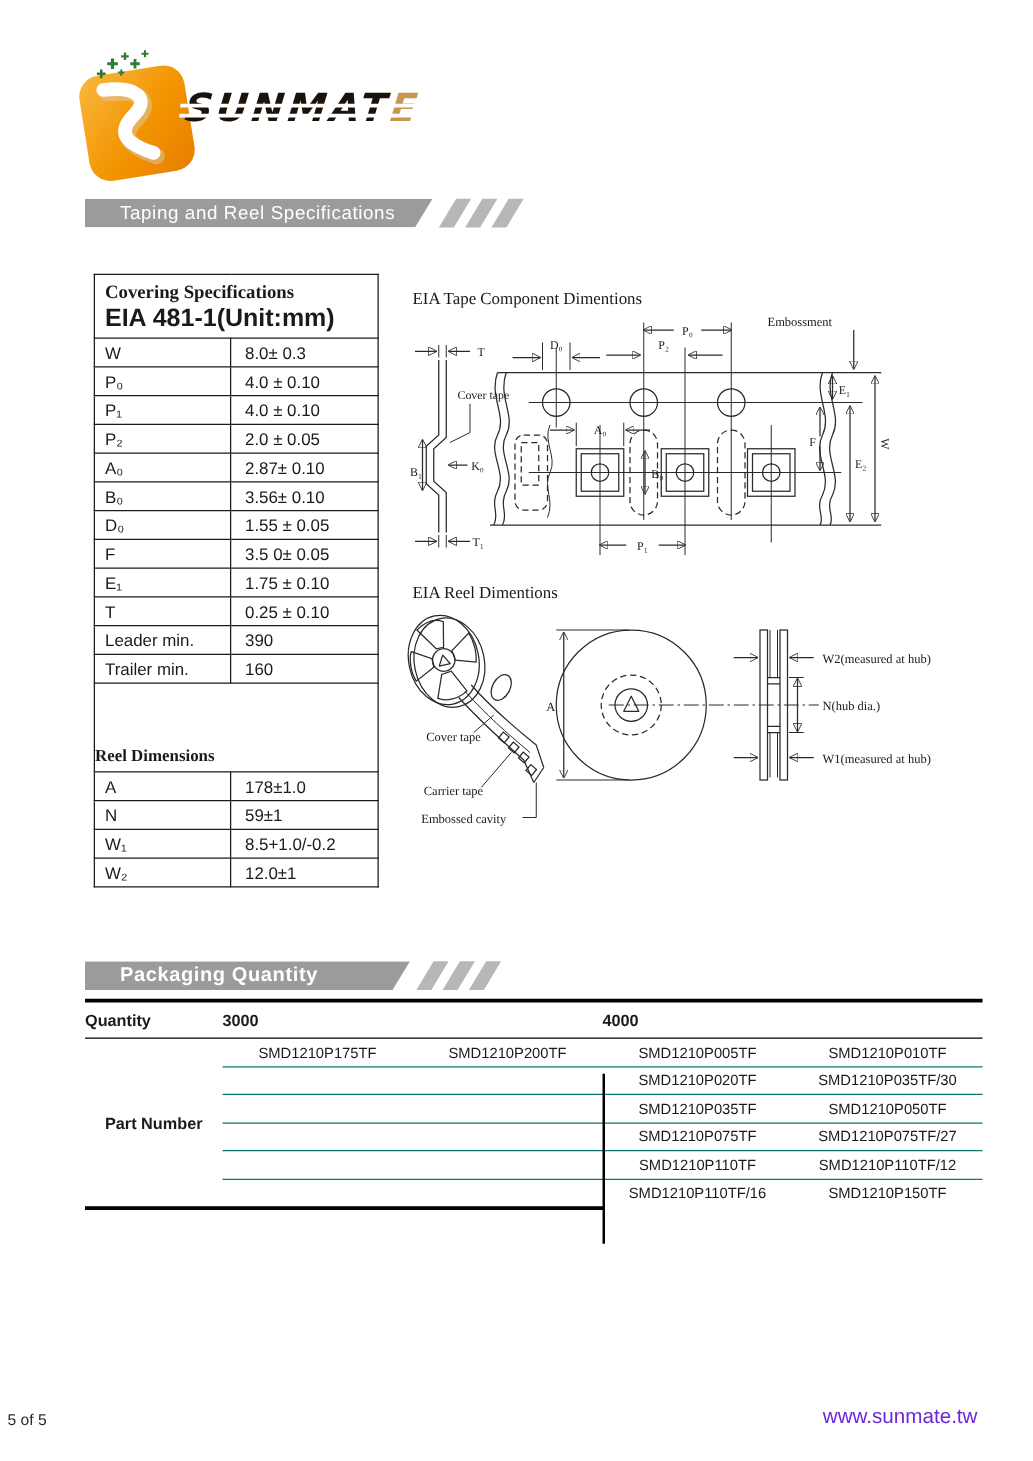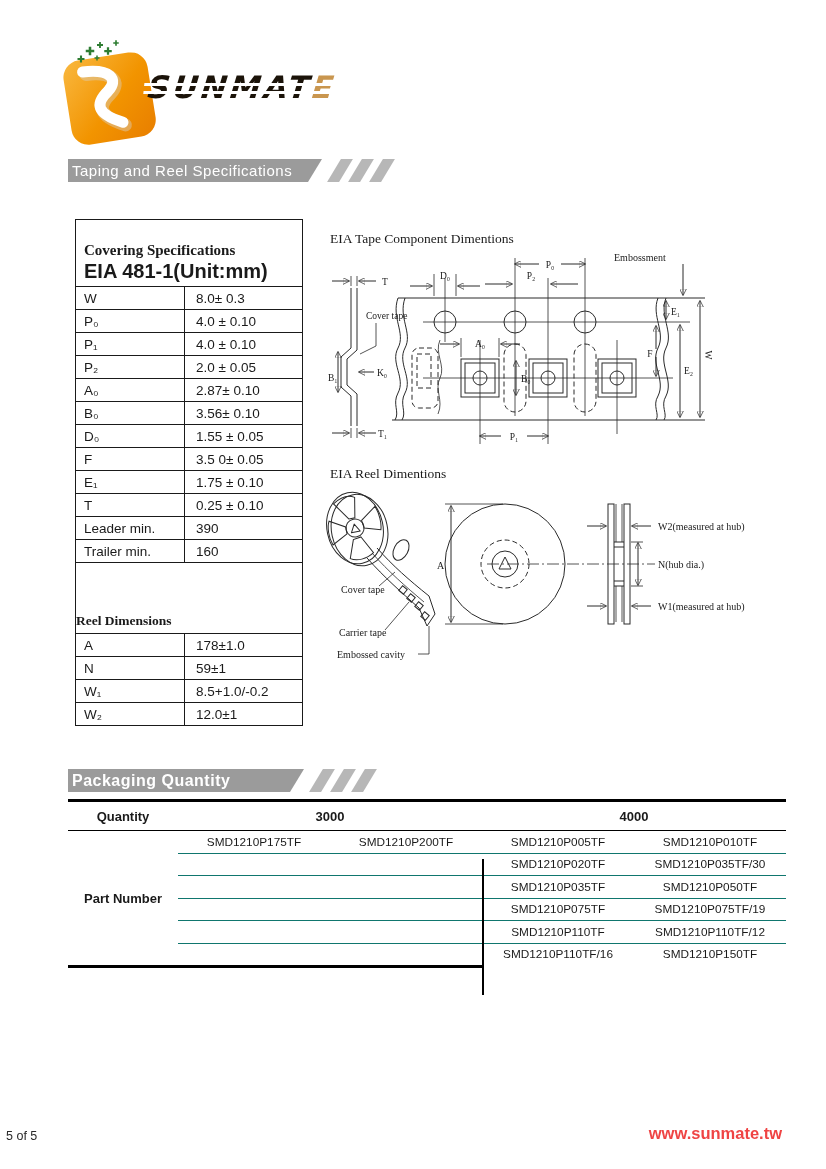--- a/index.html
+++ b/index.html
@@ -9,34 +9,34 @@
   
   .logo-mark{position:absolute;left:50px;top:36px;}
   .wordmark{position:absolute;left:148px;top:70px;font-family:"DejaVu Sans","Liberation Sans",sans-serif;
             font-weight:900;font-style:italic;font-size:31px;letter-spacing:3px;color:#1b1309;
             transform:skewX(-6deg);line-height:34px;}
   .wordmark .accent{color:#c9964f;}
   .wm-stripe{position:absolute;left:-4px;right:-4px;height:2.5px;background:#fff;}
 
   
   .section-head{position:absolute;display:flex;height:23px;}
-  .bar{background:#9b9b9b;color:#fff;display:flex;align-items:center;padding-left:4px;
+  .bar{background:#9b9b9b;color:#fff;display:flex;align-items:center;padding-left:28px;
        clip-path:polygon(0 0,100% 0,calc(100% - 14px) 100%,0 100%);}
   .bar.light{font-size:15px;font-weight:400;letter-spacing:0.5px;width:250px;}
   .bar.bold{font-size:16px;font-weight:bold;letter-spacing:0.5px;width:232px;}
   .slashes{display:flex;margin-left:12px;gap:9px;}
   .slash{width:12px;height:23px;background:#b7b7b7;transform:skewX(-31deg);}
 
   
   .cov-table{position:absolute;left:75px;top:219px;width:228px;border-collapse:collapse;}
   .cov-table td{border:1px solid #1a1a1a;font-size:13.5px;height:22px;padding:0 0 0 8px;}
   .cov-table td.val{padding-left:11px;}
   .cov-table td.lab{width:100px;}
   .cov-head{padding:4px 8px !important;height:auto !important;}
-  .cov-head .l1{font-family:"Liberation Serif","DejaVu Serif",serif;font-weight:bold;font-size:15px;line-height:21px;margin-top:16px;}
+  .cov-head .l1{font-family:"Liberation Serif","DejaVu Serif",serif;font-weight:bold;font-size:15px;line-height:21px;}
   .cov-head .l2{font-weight:bold;font-size:20px;line-height:21px;}
   .reel-head{height:66px !important;vertical-align:bottom;text-align:left;
              font-family:"Liberation Serif","DejaVu Serif",serif;font-weight:bold;font-size:14.5px;
              padding:0 0 4px 0 !important;}
 
   
   .diag-title{position:absolute;font-family:"Liberation Serif","DejaVu Serif",serif;
               font-weight:normal;font-size:13.5px;color:#1a1a1a;}
   .diag-svg{position:absolute;}
   .diag-svg text{font-family:"Liberation Serif","DejaVu Serif","DejaVu Sans",serif;
@@ -45,35 +45,35 @@
   .diag-svg path,.diag-svg line,.diag-svg rect,.diag-svg circle,.diag-svg ellipse,.diag-svg polyline
       {stroke:#2a2a2a;fill:none;stroke-width:1;}
   .diag-svg .thin{stroke-width:0.8;}
   .diag-svg .dash{stroke-dasharray:5 3;}
   .diag-svg .cline{stroke-dasharray:12 3 2 3;stroke-width:0.8;}
 
   
   .pkg-table{position:absolute;left:68px;top:799px;width:718px;}
   .pkg-header{display:grid;grid-template-columns:110px 304px 304px;height:28px;
               border-top:3px solid #000;border-bottom:1.5px solid #000;align-items:center;}
-  .pkg-header div{text-align:center;font-weight:bold;font-size:13px;}
+  .pkg-header div{text-align:left;font-weight:bold;font-size:13px;}
   .pkg-body{display:flex;position:relative;}
   .pkg-pn{width:110px;display:flex;align-items:center;justify-content:center;
           font-weight:bold;font-size:13px;}
   .pkg-rows{flex:1;}
   .pkg-row{display:grid;grid-template-columns:1fr 1fr 1fr 1fr;height:21.5px;
            border-bottom:1px solid #0f766e;align-items:center;}
   .pkg-row:last-child{border-bottom:none;}
   .pkg-row span{text-align:center;font-size:11.8px;}
   .pkg-divider{position:absolute;left:414px;top:28px;width:1.5px;height:136px;background:#000;}
   .pkg-bottom-line{width:415px;height:3px;background:#000;}
 
   
   .footer-page{position:absolute;left:6px;right:0;top:1129px;text-align:left;font-size:12.5px;color:#2a2a2a;}
-  .footer-site{position:absolute;right:44px;top:1124px;font-weight:bold;font-size:16.5px;color:#ef4444;}
+  .footer-site{position:absolute;right:44px;top:1124px;font-weight:normal;font-size:16.5px;color:#6d28d9;}
 </style>
 </head>
 <body>
 
 <div class="page">
 
   <svg class="logo-mark" width="120" height="110" viewBox="0 0 120 110">
     <defs>
       <linearGradient id="og" x1="0" y1="0" x2="1" y2="1">
         <stop offset="0" stop-color="#f9b840"></stop>
@@ -415,21 +415,21 @@
         <div class="pkg-row">
           <span></span>
           <span></span>
           <span>SMD1210P035TF</span>
           <span>SMD1210P050TF</span>
         </div>
         <div class="pkg-row">
           <span></span>
           <span></span>
           <span>SMD1210P075TF</span>
-          <span>SMD1210P075TF/19</span>
+          <span>SMD1210P075TF/27</span>
         </div>
         <div class="pkg-row">
           <span></span>
           <span></span>
           <span>SMD1210P110TF</span>
           <span>SMD1210P110TF/12</span>
         </div>
         <div class="pkg-row">
           <span></span>
           <span></span>

